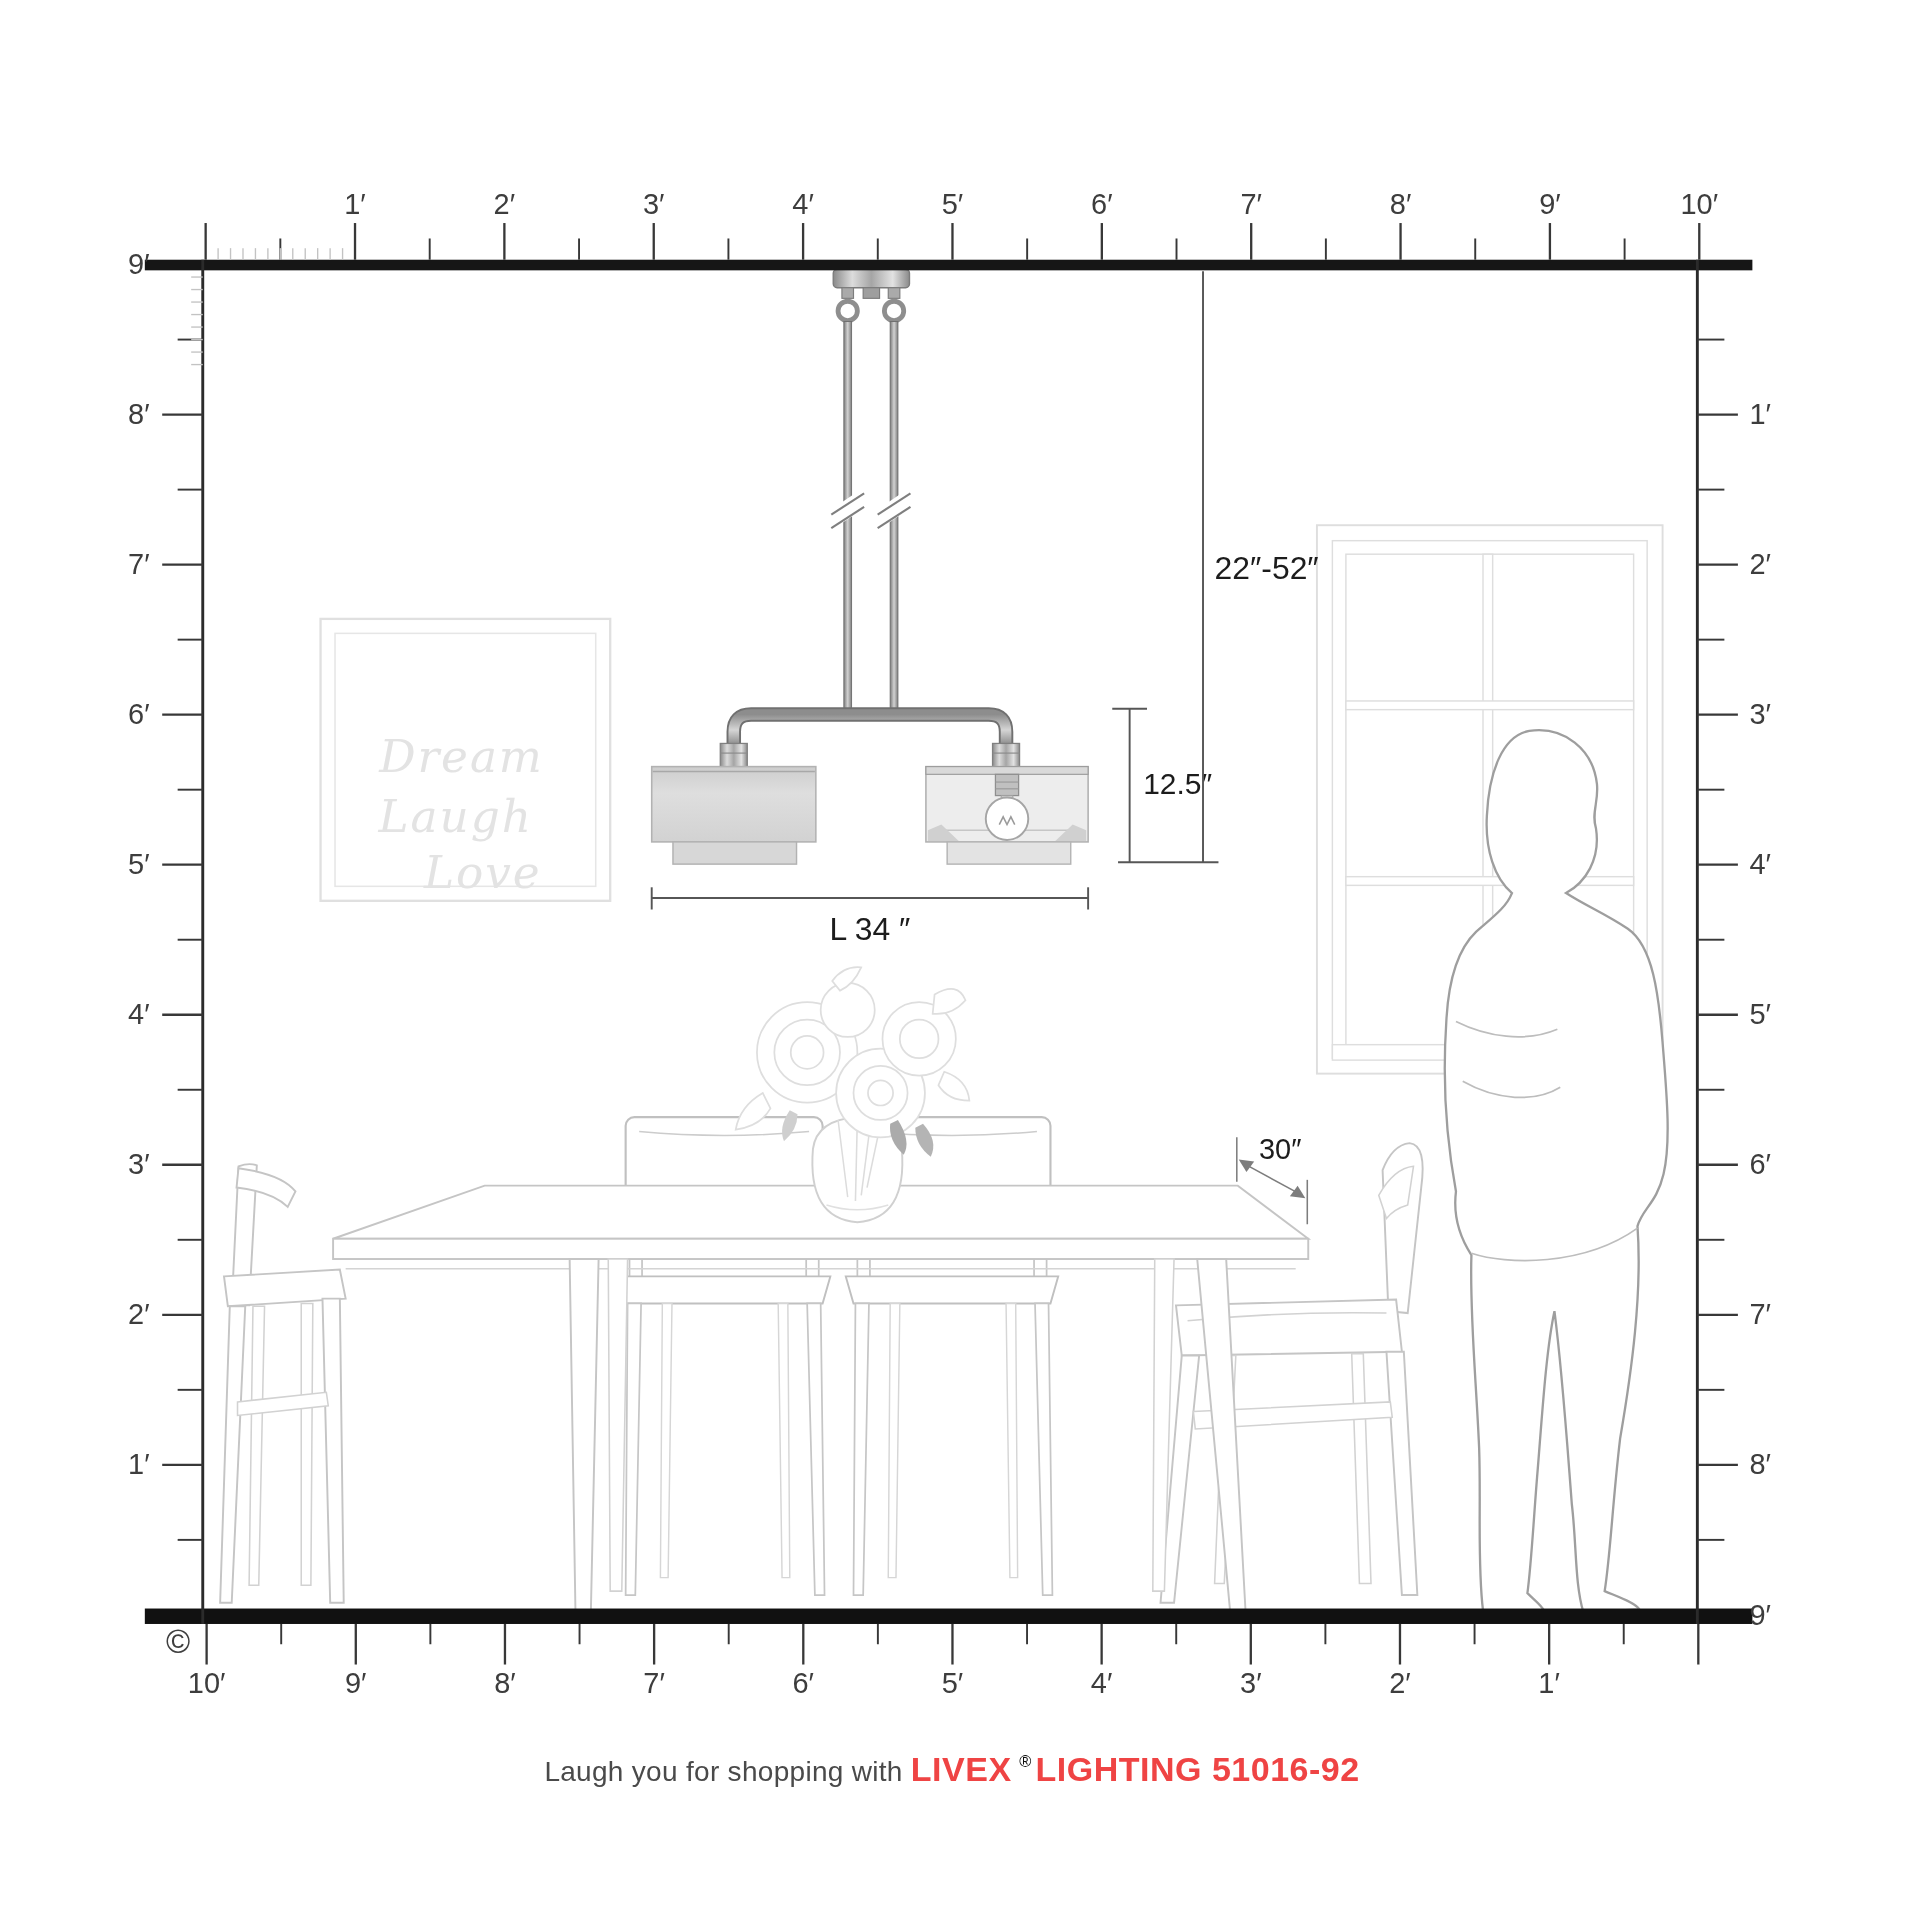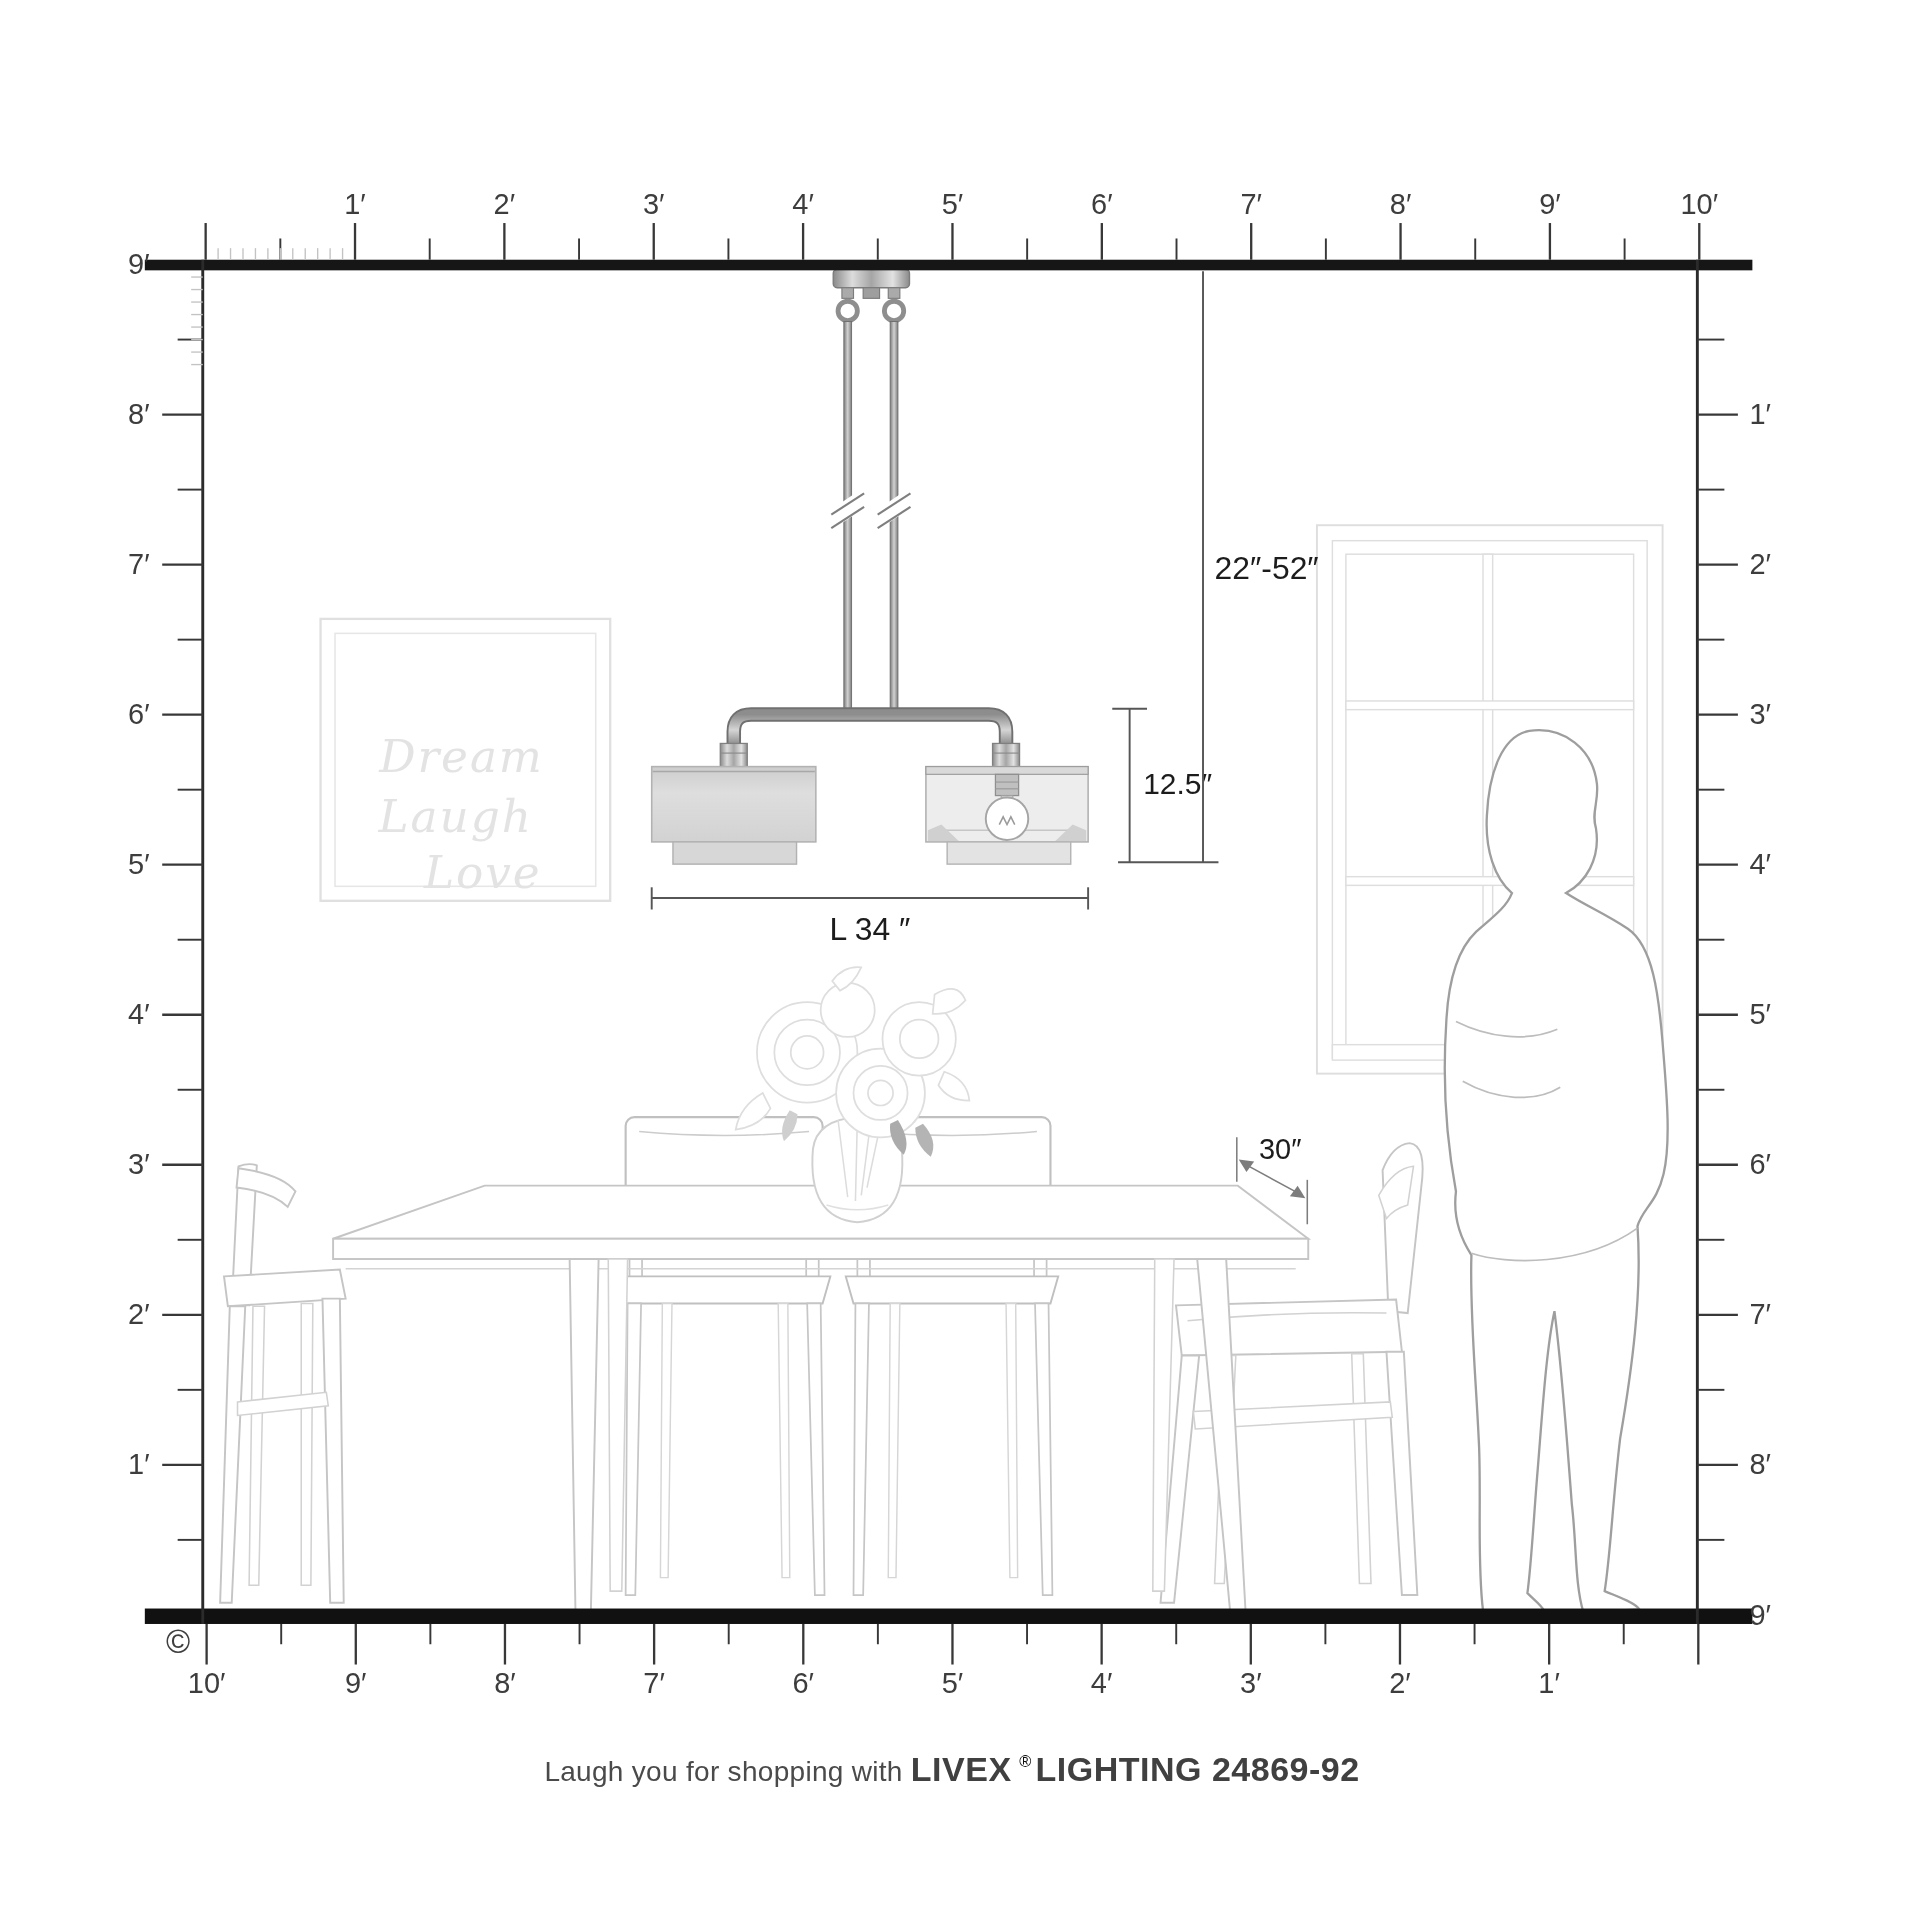--- a/index.html
+++ b/index.html
@@ -11,21 +11,21 @@
   .tick-inch{stroke:#c3c3c3;stroke-width:1.4;}
   .ruler-label{fill:#3d3d3d;font-size:30px;font-family:"Liberation Sans",sans-serif;}
   .dim-line{stroke:#565656;stroke-width:2;fill:none;}
   .dim-text{fill:#1c1c1c;font-family:"Liberation Sans",sans-serif;}
   .furn{stroke:#c5c5c5;stroke-width:2;fill:#ffffff;}
   .furn-thin{stroke:#d2d2d2;stroke-width:1.6;fill:#ffffff;}
   .flower{stroke:#dedede;stroke-width:1.8;fill:#ffffff;}
   .script-text{fill:#e3e3e3;font:italic 47px "DejaVu Serif",serif;letter-spacing:2px;}
   .footer{position:absolute;left:0;top:1750px;width:1931px;text-align:center;
           transform:translateX(-13.5px);font-size:28px;color:#4a4a4a;letter-spacing:0.3px;}
-  .footer b{font-size:34px;color:#404040;letter-spacing:0.5px;}
+  .footer b{font-size:34px;color:#ef4444;letter-spacing:0.5px;}
   .footer sup{font-size:16.4px;color:#0d0d0d;position:relative;top:-3.9px;margin:0 3.9px 0 7.7px;}
 </style>
 </head>
 <body>
 
 <div class="canvas">
 
 <svg id="scene" width="1931" height="1931" viewBox="0 0 2000 2000">
 
   <defs>
@@ -407,17 +407,17 @@
         <line x1="1681.75" y1="1682" x2="1681.75" y2="1703" class="tick-minor"></line>
         <text x="1604.5" y="1753" text-anchor="middle" class="ruler-label">1′</text>
         <line x1="1759" y1="1682" x2="1759" y2="1724" class="tick"></line>
       </g>
 
   <text x="172" y="1712" font-size="34" fill="#3f3f3f">©</text>
 </svg>
 
 <div class="footer">
   <span>Laugh you for shopping with</span>
-  <b>LIVEX</b><sup>®</sup><b>LIGHTING 24869-92</b>
+  <b>LIVEX</b><sup>®</sup><b>LIGHTING 51016-92</b>
 </div>
 
 </div>
 
 
 </body></html>

